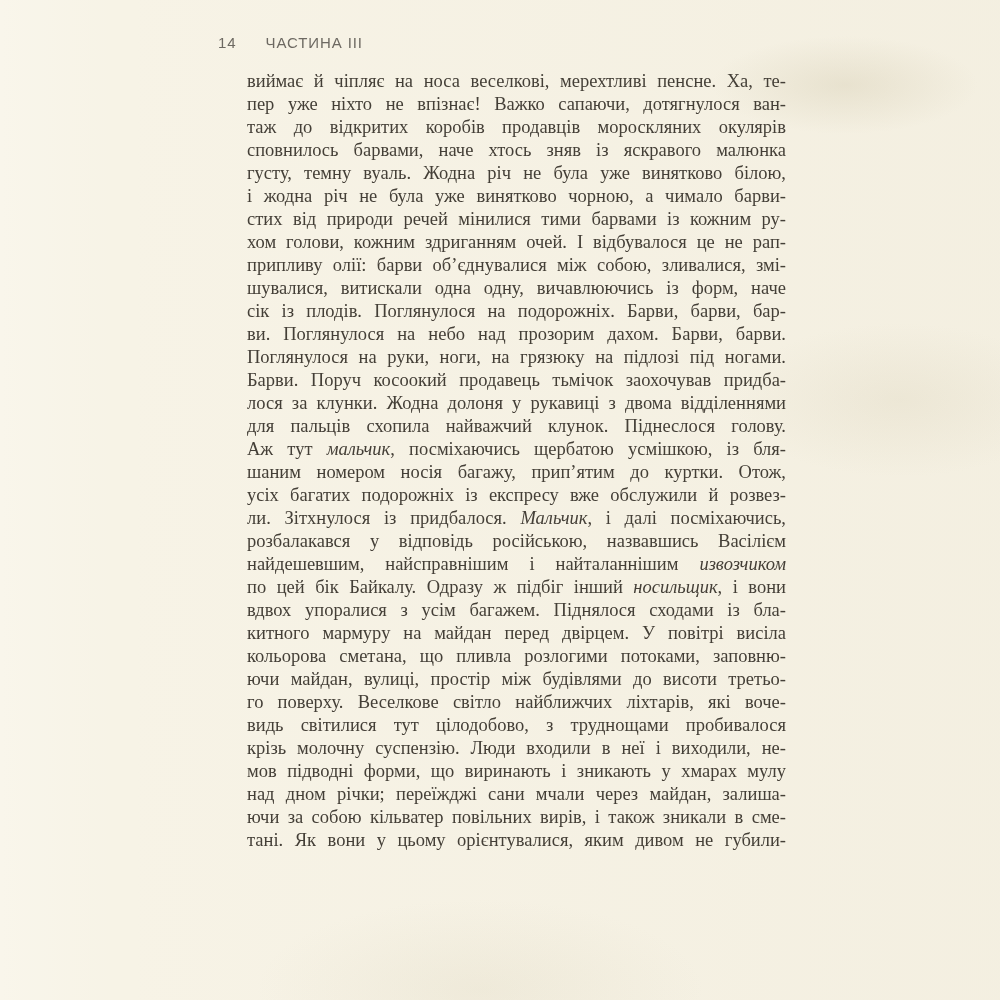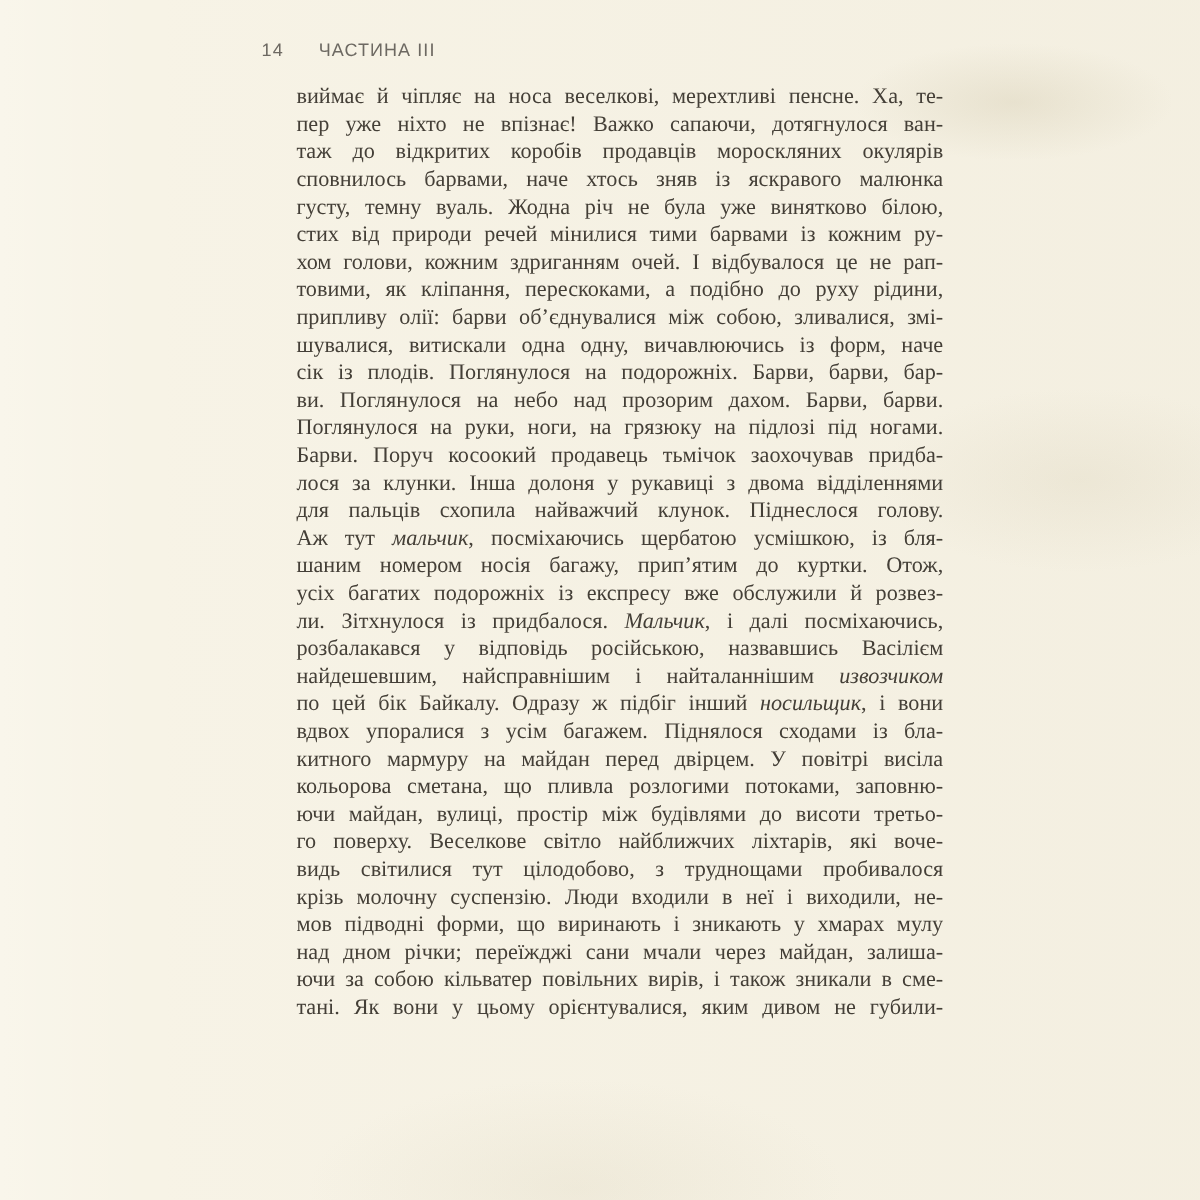--- a/index.html
+++ b/index.html
@@ -65,30 +65,30 @@
   <header class="running-head">
     <span class="folio">14</span>
     <span class="section">ЧАСТИНА III</span>
   </header>
   <main class="body-text">
       <div class="line"><span>виймає й чіпляє на носа веселкові, мерехтливі пенсне. Ха, те-</span></div>
       <div class="line"><span>пер уже ніхто не впізнає! Важко сапаючи, дотягнулося ван-</span></div>
       <div class="line"><span>таж до відкритих коробів продавців мороскляних окулярів</span></div>
       <div class="line"><span>сповнилось барвами, наче хтось зняв із яскравого малюнка</span></div>
       <div class="line"><span>густу, темну вуаль. Жодна річ не була уже винятково білою,</span></div>
+      <div class="line"><span>і жодна річ не була уже винятково чорною, а чимало барви-</span></div>
       <div class="line"><span>стих від природи речей мінилися тими барвами із кожним ру-</span></div>
       <div class="line"><span>хом голови, кожним здриганням очей. І відбувалося це не рап-</span></div>
-      <div class="line"><span>товими, як кліпання, перескоками, а подібно до руху рідини,</span></div>
       <div class="line"><span>припливу олії: барви об’єднувалися між собою, зливалися, змі-</span></div>
       <div class="line"><span>шувалися, витискали одна одну, вичавлюючись із форм, наче</span></div>
       <div class="line"><span>сік із плодів. Поглянулося на подорожніх. Барви, барви, бар-</span></div>
       <div class="line"><span>ви. Поглянулося на небо над прозорим дахом. Барви, барви.</span></div>
       <div class="line"><span>Поглянулося на руки, ноги, на грязюку на підлозі під ногами.</span></div>
       <div class="line"><span>Барви. Поруч косоокий продавець тьмічок заохочував придба-</span></div>
-      <div class="line"><span>лося за клунки. Інша долоня у рукавиці з двома відділеннями</span></div>
+      <div class="line"><span>лося за клунки. Жодна долоня у рукавиці з двома відділеннями</span></div>
       <div class="line"><span>для пальців схопила найважчий клунок. Піднеслося голову.</span></div>
       <div class="line"><span>Аж тут </span><span class="it">мальчик</span><span>, посміхаючись щербатою усмішкою, із бля-</span></div>
       <div class="line"><span>шаним номером носія багажу, прип’ятим до куртки. Отож,</span></div>
       <div class="line"><span>усіх багатих подорожніх із експресу вже обслужили й розвез-</span></div>
       <div class="line"><span>ли. Зітхнулося із придбалося. </span><span class="it">Мальчик</span><span>, і далі посміхаючись,</span></div>
       <div class="line"><span>розбалакався у відповідь російською, назвавшись Васілієм</span></div>
       <div class="line"><span>найдешевшим, найсправнішим і найталаннішим </span><span class="it">извозчиком</span></div>
       <div class="line"><span>по цей бік Байкалу. Одразу ж підбіг інший </span><span class="it">носильщик</span><span>, і вони</span></div>
       <div class="line"><span>вдвох упоралися з усім багажем. Піднялося сходами із бла-</span></div>
       <div class="line"><span>китного мармуру на майдан перед двірцем. У повітрі висіла</span></div>

